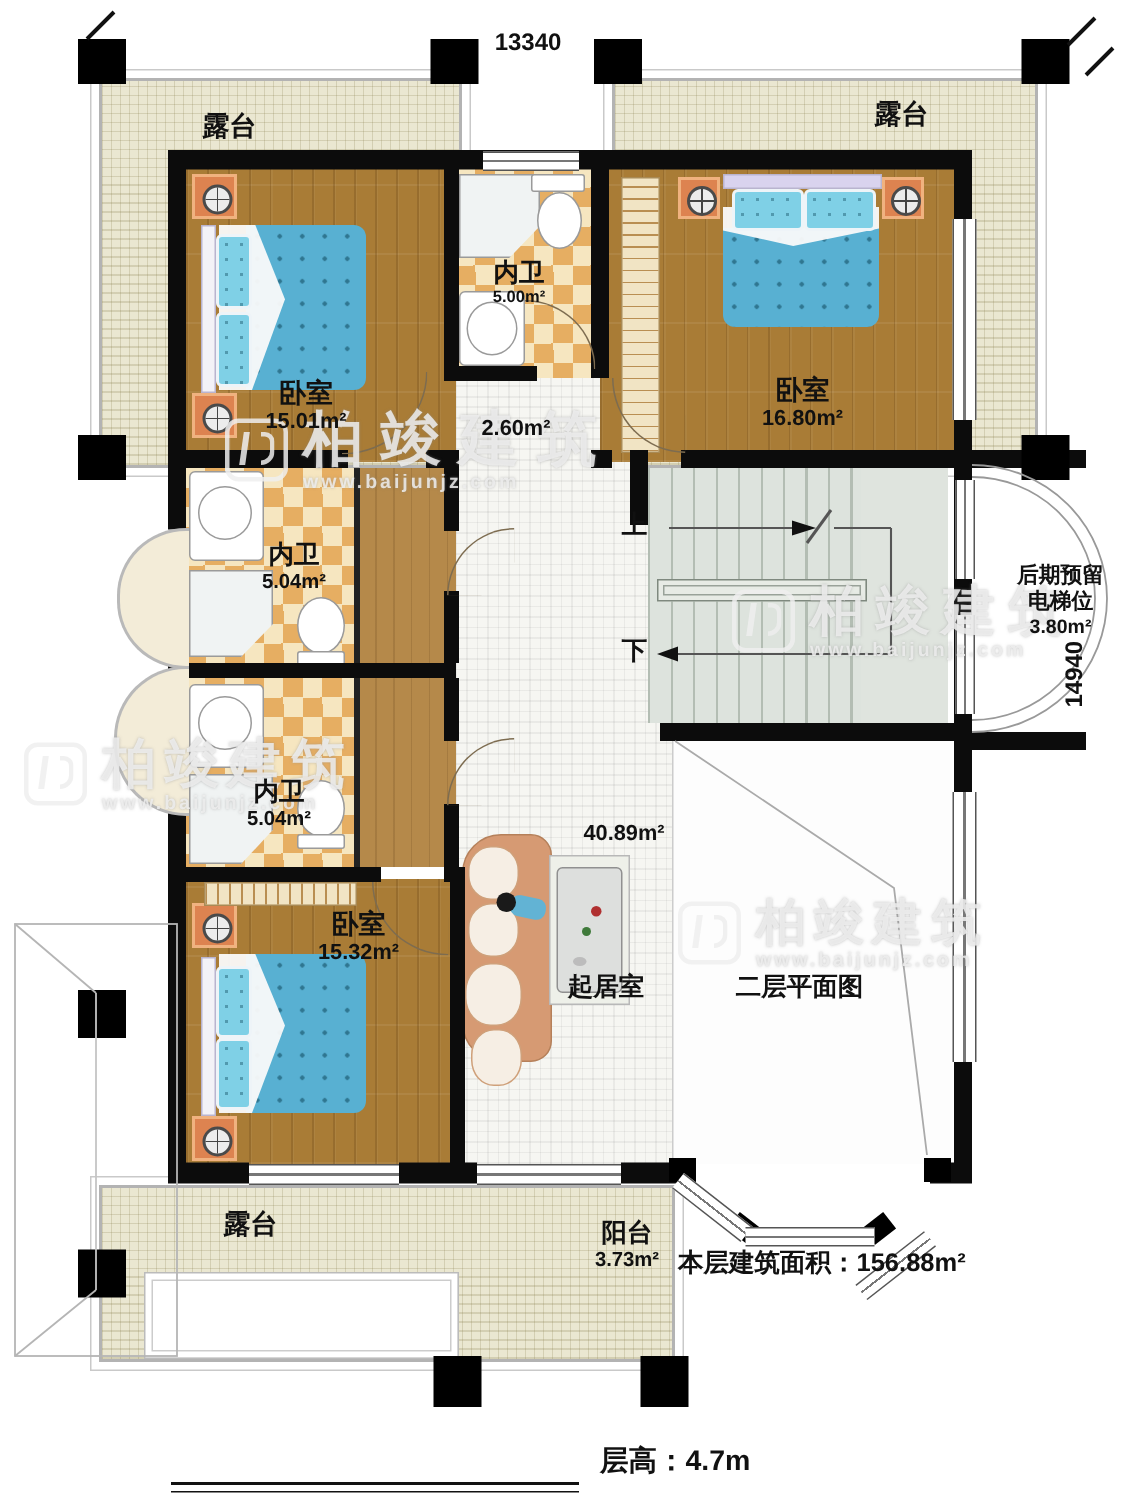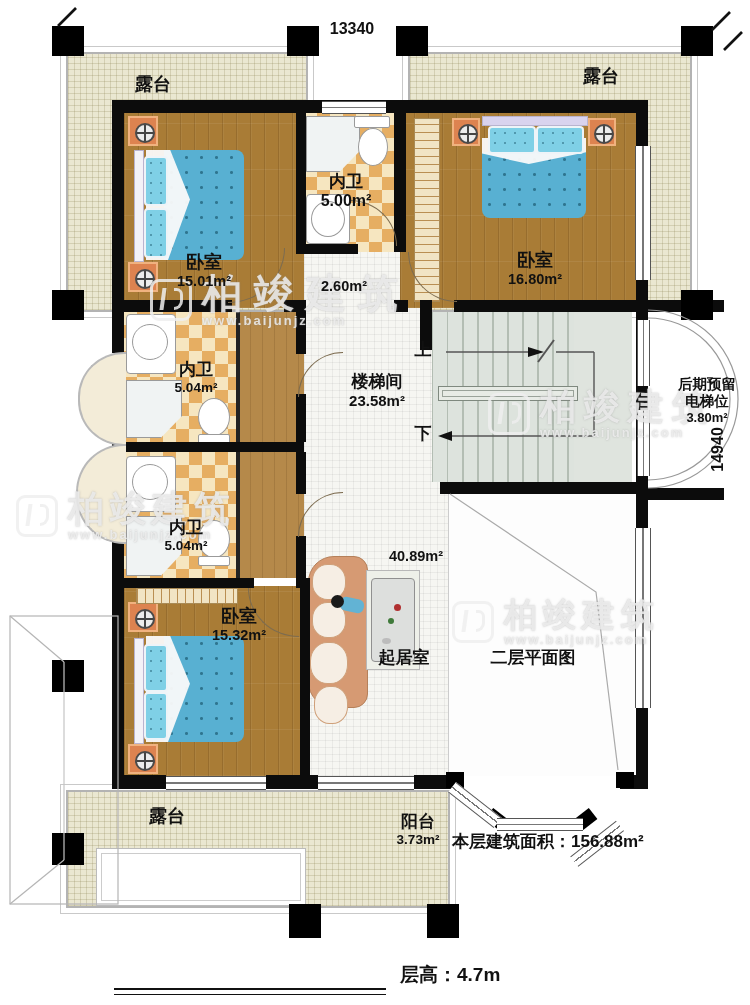--- a/index.html
+++ b/index.html
@@ -301,42 +301,38 @@
     <span>阳台</span>
     <span class="area" style="font-size:13.5px;">3.73m²</span>
   </div>
 
   <div class="label" style="left:158px;top:252px;width:92px;font-size:18px;">
     <span>卧室</span>
     <span class="area" style="font-size:14.5px;">15.01m²</span>
   </div>
   <div class="label" style="left:316px;top:172px;width:60px;font-size:17px;">
     <span>内卫</span>
-    <span class="area" style="font-size:16px;">5.00m²</span>
+    <span class="area" style="font-size:11px;">5.00m²</span>
   </div>
   <div class="label" style="left:306px;top:278px;width:76px;font-size:14.5px;">2.60m²</div>
   <div class="label" style="left:488px;top:250px;width:94px;font-size:18px;">
     <span>卧室</span>
     <span class="area" style="font-size:14.5px;">16.80m²</span>
   </div>
   <div class="label" style="left:166px;top:360px;width:60px;font-size:17px;">
     <span>内卫</span>
     <span class="area" style="font-size:13.5px;">5.04m²</span>
   </div>
   <div class="label" style="left:156px;top:518px;width:60px;font-size:17px;">
     <span>内卫</span>
     <span class="area" style="font-size:13.5px;">5.04m²</span>
   </div>
   <div class="label" style="left:192px;top:606px;width:94px;font-size:18px;">
     <span>卧室</span>
     <span class="area" style="font-size:14.5px;">15.32m²</span>
-  </div>
-  <div class="label" style="left:312px;top:372px;width:130px;font-size:17px;">
-    <span>楼梯间</span>
-    <span class="area" style="font-size:15px;">23.58m²</span>
   </div>
   <div class="label" style="left:412px;top:340px;width:22px;font-size:17px;">上</div>
   <div class="label" style="left:412px;top:424px;width:22px;font-size:17px;">下</div>
   <div class="label" style="left:374px;top:548px;width:84px;font-size:14.5px;">40.89m²</div>
   <div class="label" style="left:366px;top:648px;width:76px;font-size:17px;">起居室</div>
   <div class="label" style="left:474px;top:648px;width:118px;font-size:17px;">二层平面图</div>
   <div class="label" style="left:665px;top:376px;width:84px;font-size:14.5px;">
     <span>后期预留</span><br>
     <span>电梯位</span>
     <span class="area" style="font-size:13px;">3.80m²</span>

